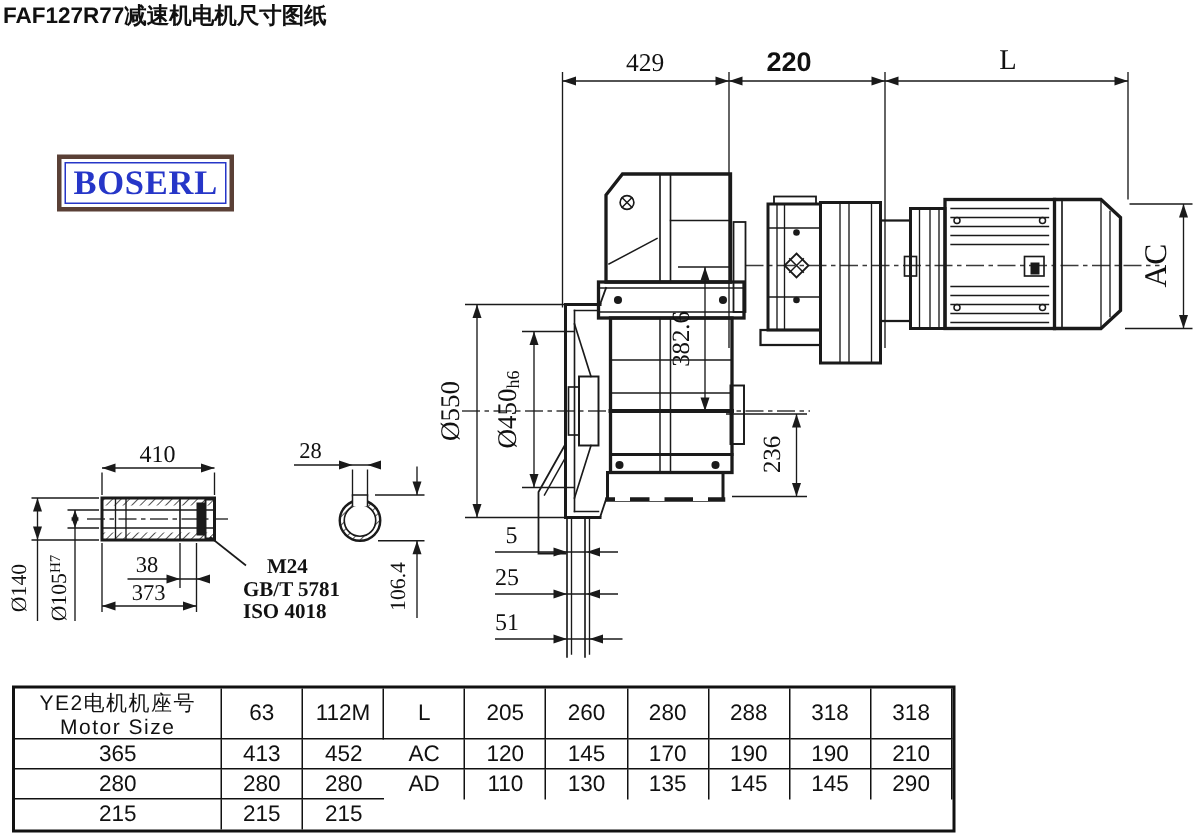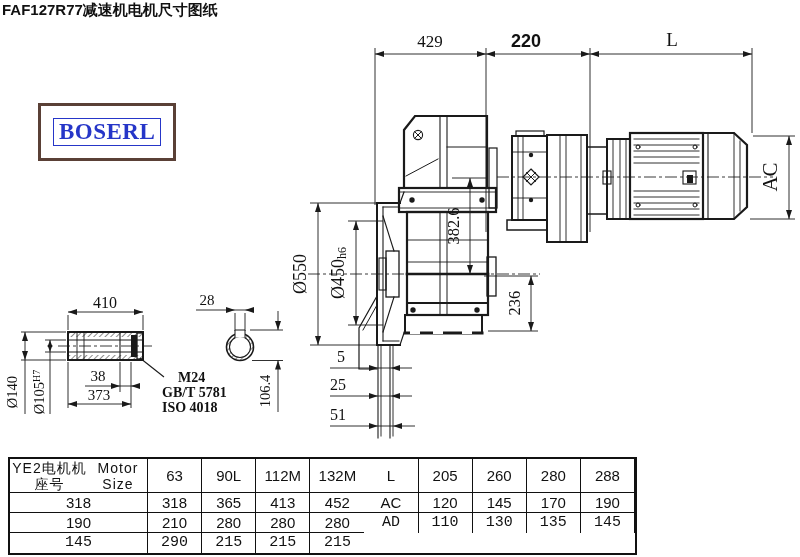--- a/index.html
+++ b/index.html
@@ -1,31 +1,31 @@
 <!DOCTYPE html>
 <html><head>
 <meta charset="utf-8">
 <style>
   html,body{margin:0;padding:0;background:#fff;}
   body{width:800px;height:557px;position:relative;font-family:"Liberation Sans",sans-serif;color:#111;overflow:hidden;}
   .title{position:absolute;left:2px;top:1px;font-size:15px;font-weight:bold;letter-spacing:0;white-space:nowrap;z-index:3;}
-  .logo{position:absolute;left:38px;top:103px;border:3px solid #5a4036;background:#fff;padding:12px;z-index:3;}
+  .logo{position:absolute;left:38px;top:103px;border:3px solid #5a4036;background:#fff;padding:2px;z-index:3;}
   .logo-inner{display:block;border:1.5px solid #2636c8;color:#2636c8;font-family:"Liberation Serif",serif;
     font-size:23px;font-weight:600;line-height:26px;padding:0 5px;letter-spacing:.5px;}
   svg.draw{position:absolute;left:0;top:0;z-index:1;}
   .ds{font-family:"Liberation Serif",serif;fill:#111;}
   .db{font-family:"Liberation Sans",sans-serif;font-weight:bold;fill:#111;}
   .tbl{position:absolute;left:8px;top:457px;width:629px;height:98px;border:2px solid #111;background:#fff;
     display:grid;grid-template-columns:138px repeat(9,1fr);grid-template-rows:34px 1fr 1fr 1fr;
     box-sizing:border-box;font-size:15px;z-index:2;}
   .c{border-right:1.5px solid #111;border-bottom:1.5px solid #111;display:flex;align-items:center;
     justify-content:center;text-align:center;line-height:16px;overflow:hidden;}
   .ce{border-right:none;}
-  .cb{border-bottom:none;font-family:Liberation Mono, monospace;}
-  .hdr{font-size:14px;letter-spacing:1px;}
+  .cb{border-bottom:none;}
+  .hdr{flex-direction:column;font-size:14px;letter-spacing:1px;}
 </style>
 </head>
 <body>
 
 <div class="title">FAF127R77减速机电机尺寸图纸</div>
 
 <div class="logo">
   <span class="logo-inner">BOSERL</span>
 </div>
 
@@ -283,23 +283,21 @@
     <text class="ds" x="162" y="412" font-size="14" font-weight="600">ISO 4018</text>
   </g>
 </svg>
 
 <div class="tbl">
   <div class="c hdr">
     <div>YE2电机机座号</div>
     <div>Motor Size</div>
   </div>
   <div class="c">63</div>
-  <div class="c">90L</div>
   <div class="c">112M</div>
-  <div class="c ce">132M</div>
 
   <div class="c">L</div>
   <div class="c">205</div>
   <div class="c">260</div>
   <div class="c">280</div>
   <div class="c">288</div>
   <div class="c">318</div>
   <div class="c">318</div>
   <div class="c">365</div>
   <div class="c">413</div>

